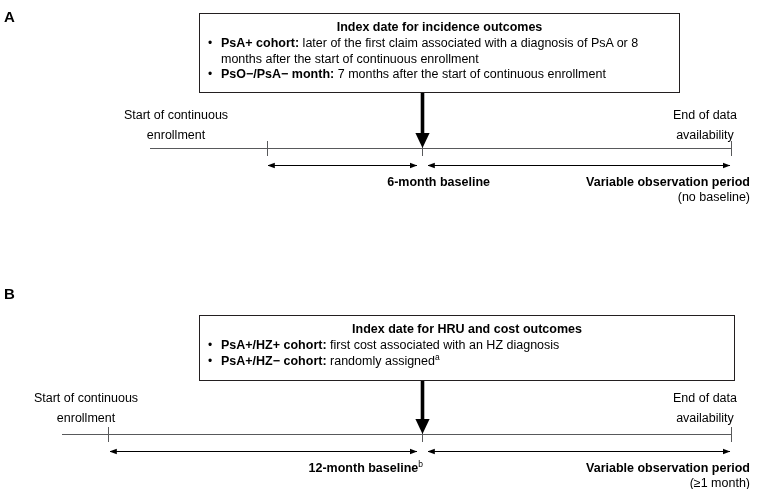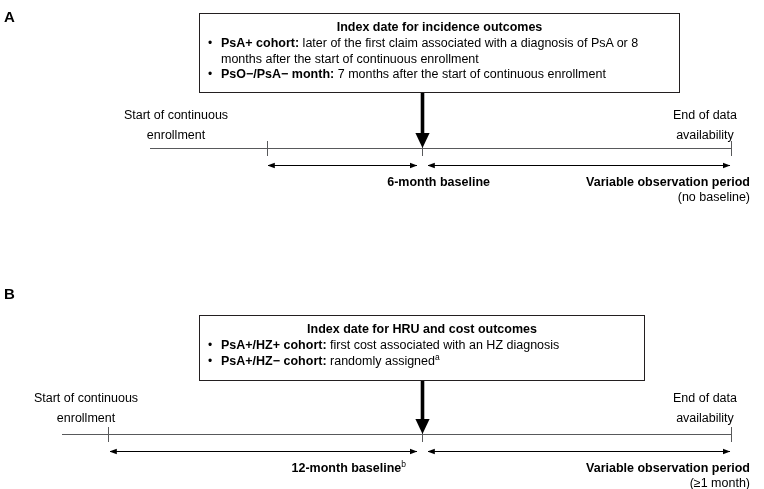--- a/index.html
+++ b/index.html
@@ -139,21 +139,21 @@
     <span>6-month baseline</span>
   </div>
 
   <div class="span-label" style="left:450px; top:175px; width:300px;">
     <span>Variable observation period</span>
     <div class="sub">(no baseline)</div>
   </div>
 
   <div class="panel-label" style="left:4px; top:285px;">B</div>
 
-  <div class="index-box" style="left:199px; top:315px; width:446px; height:66px;">
+  <div class="index-box" style="left:199px; top:315px; width:536px; height:66px;">
     <div class="box-title">Index date for HRU and cost outcomes</div>
     <div class="bullet-row">
       <span class="bullet-dot">•</span>
       <span class="bullet-text"><b>PsA+/HZ+ cohort:</b><span> first cost associated with an HZ diagnosis</span></span>
     </div>
     <div class="bullet-row">
       <span class="bullet-dot">•</span>
       <span class="bullet-text"><b>PsA+/HZ− cohort:</b><span> randomly assigned</span><span class="sup">a</span></span>
     </div>
   </div>
@@ -166,21 +166,21 @@
   <div class="endpoint-label" style="left:650px; top:388px; width:110px;">
     <span style="white-space:pre-line;">End of data
 availability</span>
   </div>
 
   <div class="timeline-axis" style="left:62px; top:434px; width:670px;"></div>
   <div class="axis-tick" style="left:108px; top:427px; height:15px;"></div>
   <div class="axis-tick" style="left:422px; top:427px; height:15px;"></div>
   <div class="axis-tick" style="left:731px; top:427px; height:15px;"></div>
 
-  <div class="span-label" style="left:116px; top:461px; width:290px;">
+  <div class="span-label" style="left:133px; top:461px; width:290px;">
     <span>12-month baseline</span><span class="sup">b</span>
   </div>
 
   <div class="span-label" style="left:450px; top:461px; width:300px;">
     <span>Variable observation period</span>
     <div class="sub">(≥1 month)</div>
   </div>
 
   <svg class="overlay" viewBox="0 0 764 489">
     <defs>

